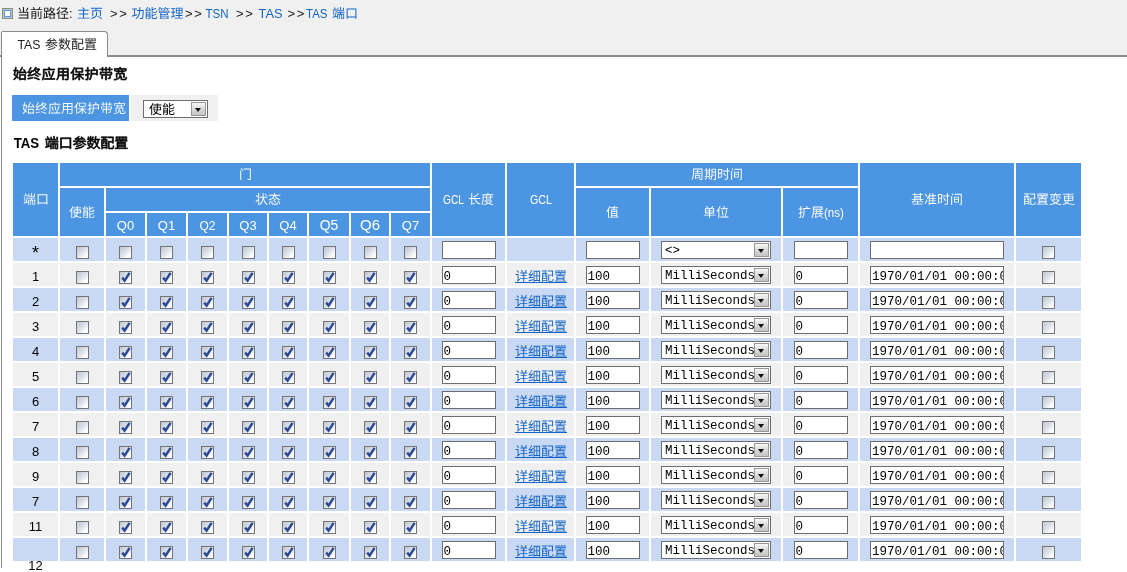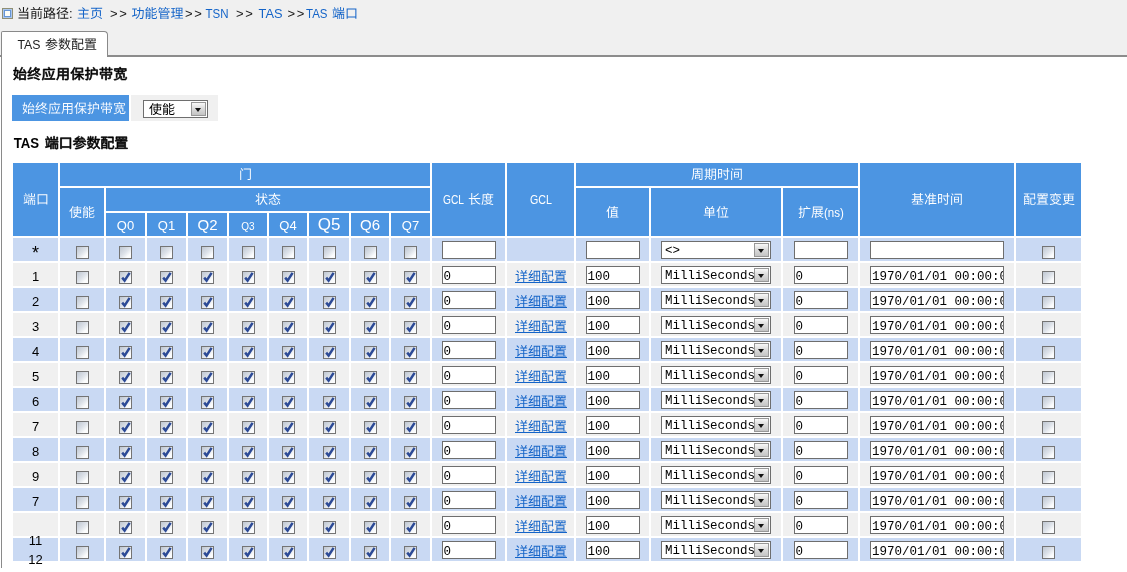--- a/index.html
+++ b/index.html
@@ -226,24 +226,24 @@
           </svg></th>
         <th rowspan="2"><svg width="46.0" height="13.1" viewBox="0 -10.92 46.0 13.13" style="overflow:visible;position:relative;top:2.0px;">
             <use href="#g23" transform="translate(0.0 0) scale(0.0130)" fill="#fff"></use>
             <use href="#g16" transform="translate(13.0 0) scale(0.0130)" fill="#fff"></use>
             <text x="26.0" y="0" font-family="Liberation Sans" font-size="13.0px" fill="#fff" textLength="20.0" lengthAdjust="spacingAndGlyphs" xml:space="preserve">(ns)</text>
           </svg></th>
       </tr>
       <tr>
         <th><span style="color:#fff;font-size:13px">Q0</span></th>
         <th><span style="color:#fff;font-size:13px">Q1</span></th>
-        <th><span style="color:#fff;font-size:15px">Q2</span></th>
-        <th><span style="color:#fff;font-size:10px">Q3</span></th>
+        <th><span style="color:#fff;font-size:12px">Q2</span></th>
+        <th><span style="color:#fff;font-size:13px">Q3</span></th>
         <th><span style="color:#fff;font-size:13px">Q4</span></th>
-        <th><span style="color:#fff;font-size:17px">Q5</span></th>
+        <th><span style="color:#fff;font-size:14px">Q5</span></th>
         <th><span style="color:#fff;font-size:15px">Q6</span></th>
         <th><span style="color:#fff;font-size:13px">Q7</span></th>
       </tr>
       <tr class="b">
         <td><span style="position:relative;top:4px;font-size:18px">*</span></td>
         <td><span class="cb"></span></td>
         <td><span class="cb"></span></td>
         <td><span class="cb"></span></td>
         <td><span class="cb"></span></td>
         <td><span class="cb"></span></td>
@@ -796,21 +796,21 @@
         </td>
         <td>
           <div class="inp" style="width:54px">0</div>
         </td>
         <td>
           <div class="inp" style="width:134px">1970/01/01 00:00:00</div>
         </td>
         <td><span class="cb"></span></td>
       </tr>
       <tr class="g">
-        <td><span style="position:relative;top:16px">11</span></td>
+        <td><span style="position:relative;top:2px">11</span></td>
         <td><span class="cb"></span></td>
         <td><span class="cb"><svg width="11" height="11" viewBox="0 0 11 11">
               <use href="#chk"></use>
             </svg></span></td>
         <td><span class="cb"><svg width="11" height="11" viewBox="0 0 11 11">
               <use href="#chk"></use>
             </svg></span></td>
         <td><span class="cb"><svg width="11" height="11" viewBox="0 0 11 11">
               <use href="#chk"></use>
             </svg></span></td>
@@ -849,21 +849,21 @@
         </td>
         <td>
           <div class="inp" style="width:54px">0</div>
         </td>
         <td>
           <div class="inp" style="width:134px">1970/01/01 00:00:00</div>
         </td>
         <td><span class="cb"></span></td>
       </tr>
       <tr class="b">
-        <td><span style="position:relative;top:10px">12</span></td>
+        <td><span style="position:relative;top:16px">12</span></td>
         <td><span class="cb"></span></td>
         <td><span class="cb"><svg width="11" height="11" viewBox="0 0 11 11">
               <use href="#chk"></use>
             </svg></span></td>
         <td><span class="cb"><svg width="11" height="11" viewBox="0 0 11 11">
               <use href="#chk"></use>
             </svg></span></td>
         <td><span class="cb"><svg width="11" height="11" viewBox="0 0 11 11">
               <use href="#chk"></use>
             </svg></span></td>

